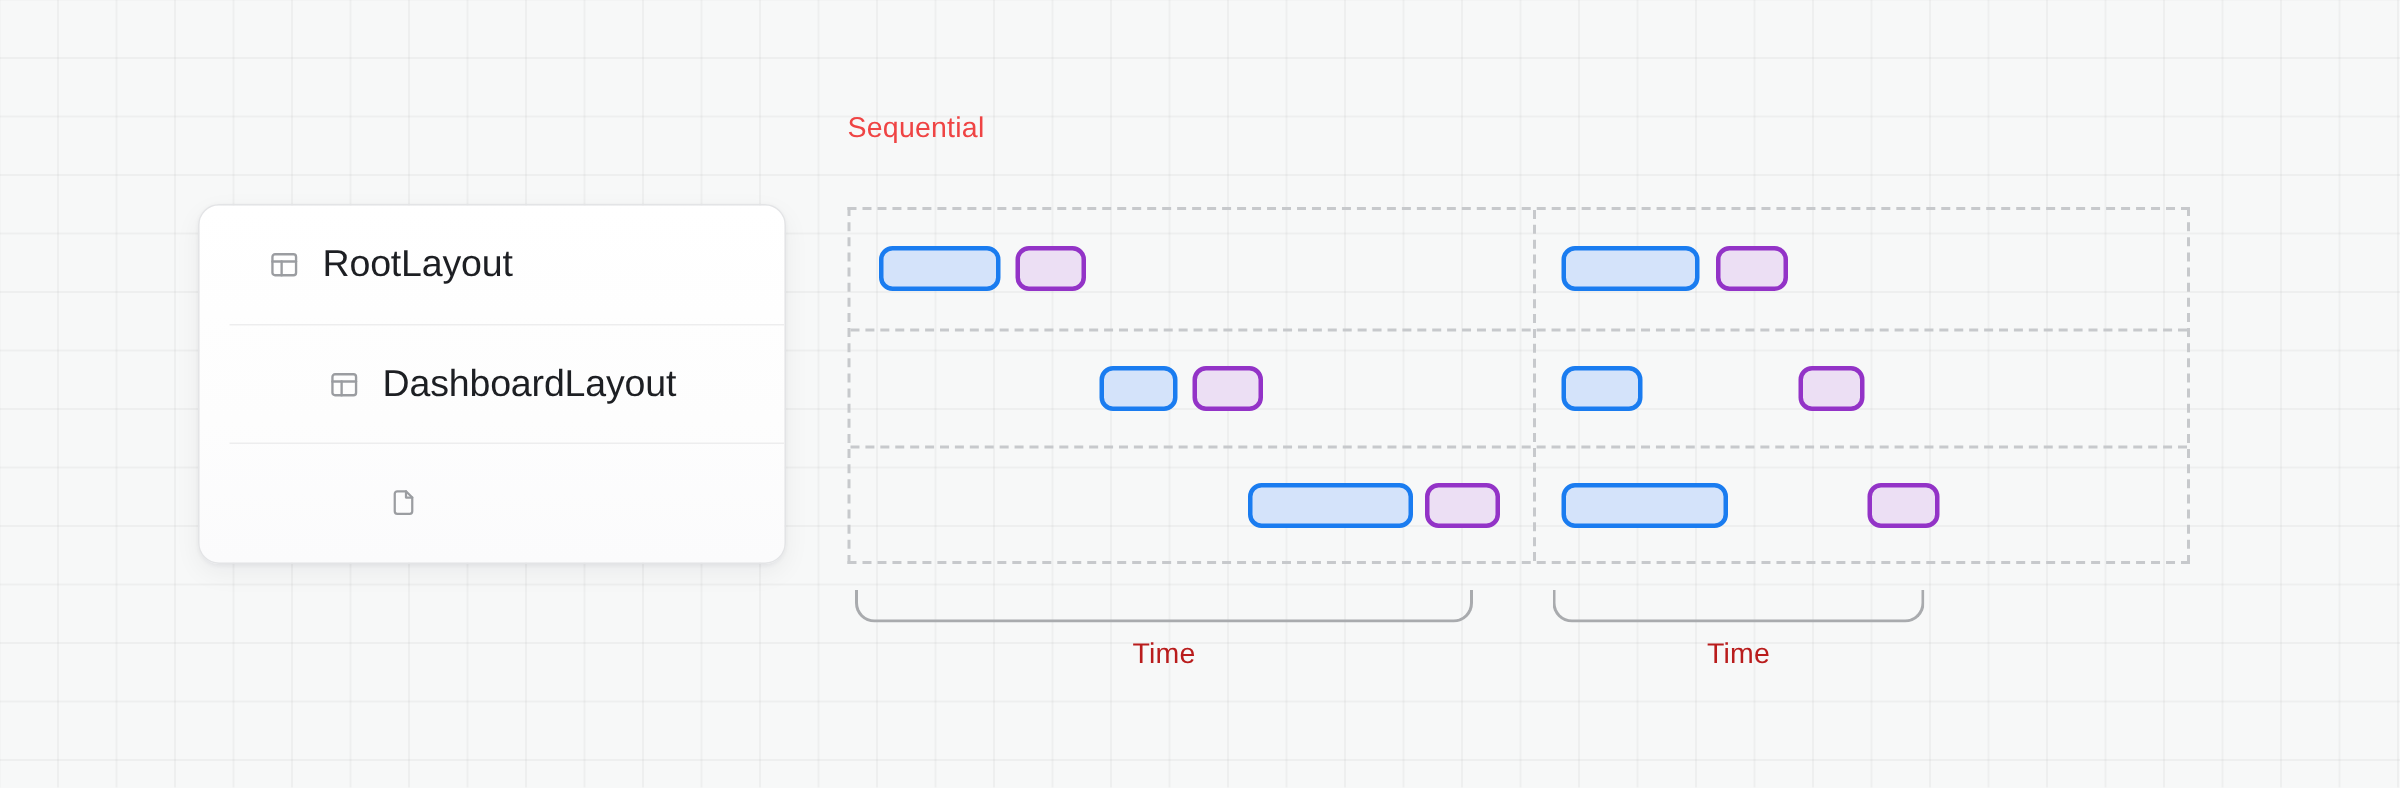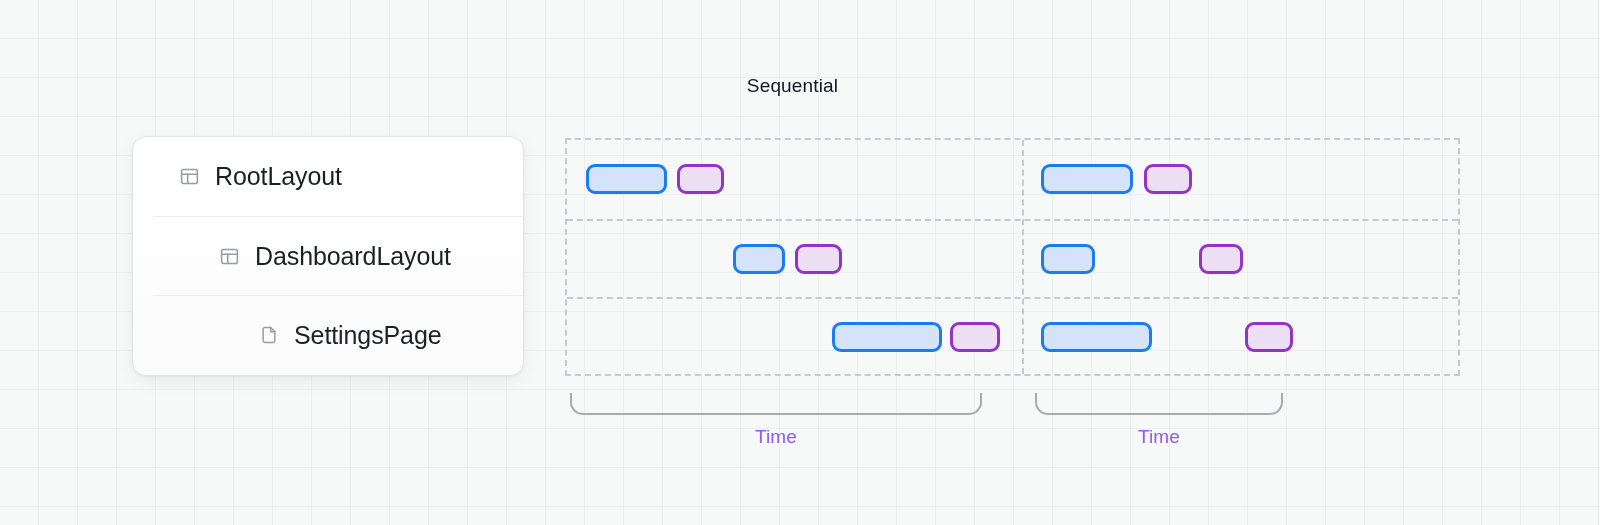--- a/index.html
+++ b/index.html
@@ -79,23 +79,23 @@
     left: 565px;
     top: 75px;
     width: 896px;
     height: 390px;
   }
 
   .col-header {
     position: absolute;
     top: 0;
     font-size: 19px;
-    color: #0f172a;
+    color: #ef4444;
     letter-spacing: 0.15px;
-    text-align: center;
+    text-align: left;
     white-space: nowrap;
   }
   #header-sequential { left: 0;   width: 455px; }
   #header-parallel   { left: 455px; width: 441px; }
 
   #grid-box {
     position: absolute;
     left: 0;
     top: 63px;
     width: 895px;
@@ -152,21 +152,21 @@
     box-sizing: border-box;
     border: 2.5px solid #a9abae;
     border-top: none;
     border-bottom-left-radius: 13px;
     border-bottom-right-radius: 13px;
   }
   .time-label {
     margin-top: 11px;
     text-align: center;
     font-size: 19px;
-    color: #8b5cf6;
+    color: #b91c1c;
     letter-spacing: 0.15px;
   }
 </style>
 </head>
 <body>
 
 <div id="stage">
 
   <div id="hierarchy-card">
 
@@ -192,21 +192,20 @@
       <span class="hier-label">DashboardLayout</span>
     </div>
 
     <div class="hier-row depth-2">
       <span class="hier-icon">
         <svg width="20" height="20" viewBox="0 0 24 24" fill="none" stroke="currentColor" stroke-width="1.8" stroke-linecap="round" stroke-linejoin="round">
           <path d="M14 3H7a2 2 0 0 0-2 2v14a2 2 0 0 0 2 2h10a2 2 0 0 0 2-2V8z"></path>
           <polyline points="14 3 14 8 19 8"></polyline>
         </svg>
       </span>
-      <span class="hier-label">SettingsPage</span>
     </div>
 
   </div>
 
   <div id="timeline">
 
     <div class="col-header" id="header-sequential">Sequential</div>
 
     <div id="grid-box">
 

